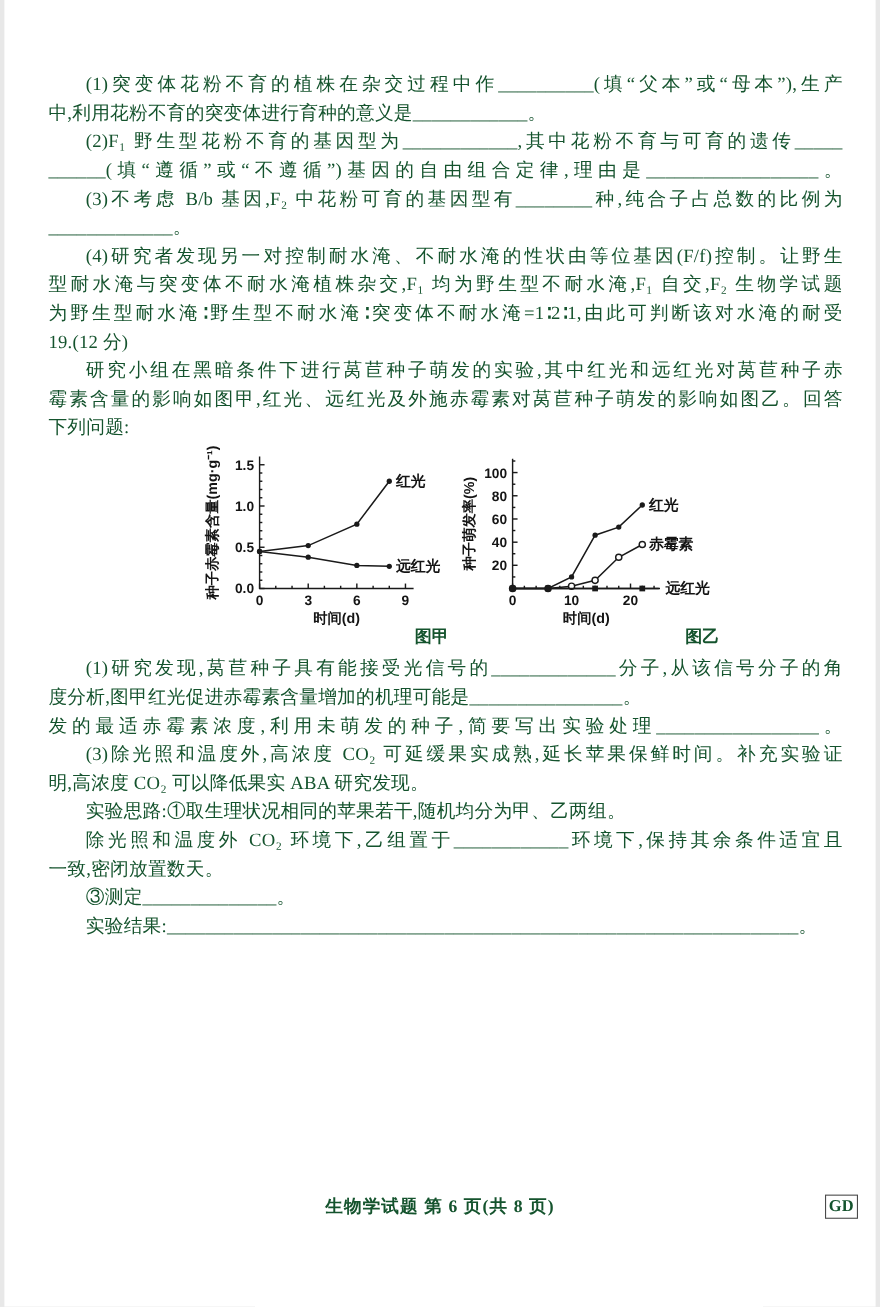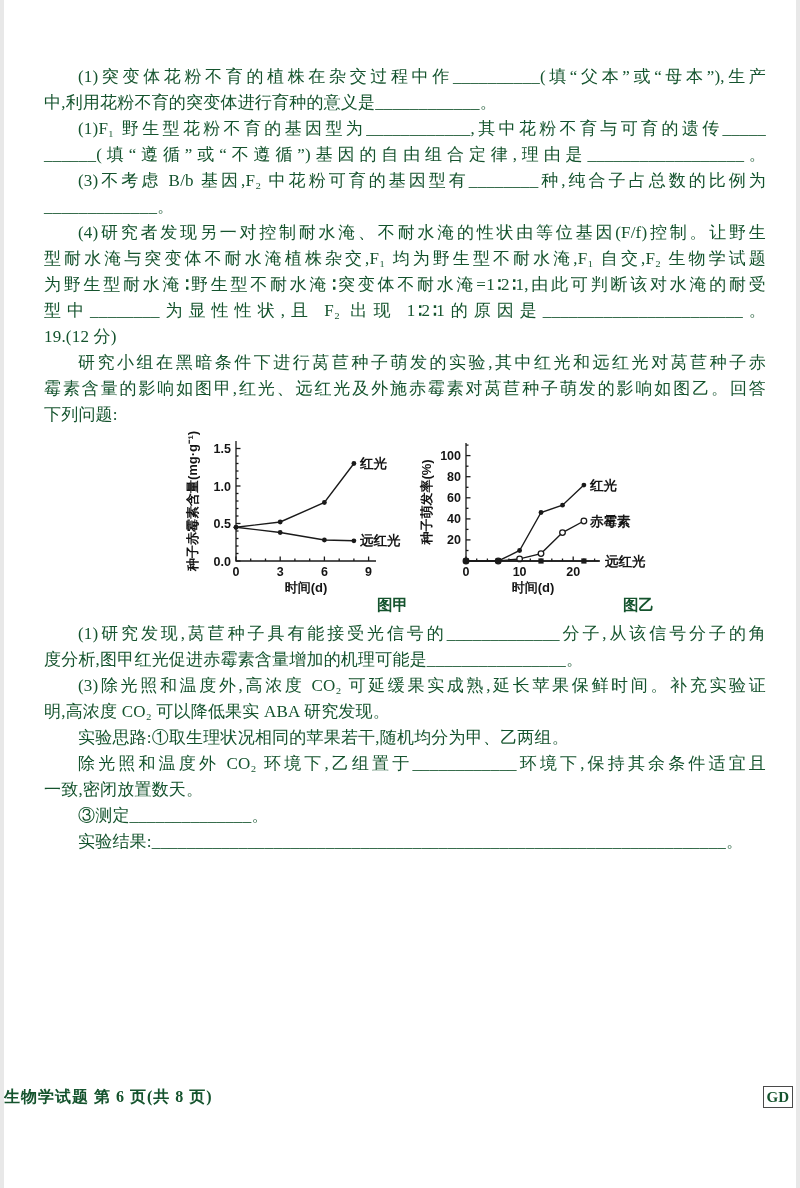--- a/index.html
+++ b/index.html
@@ -22,44 +22,43 @@
   .fig .mk{fill:#1a1a1a;}
   .fig .mo{fill:#ffffff;stroke:#1a1a1a;stroke-width:1.3;}
   .fig text{fill:#141414;font-family:"Liberation Sans", sans-serif;font-weight:600;}
   .fig .tk{font-size:12.5px;}
   .fig .al{font-size:13px;}
   .fig .sl{font-size:13.5px;}
   .fig-title{font-size:15.5px;font-weight:600;text-align:right;margin-top:0;}
   .fig-jia .fig-title{padding-left:26px;}
   .fig-yi .fig-title{padding-right:16px;}
   .footer{
-    position:absolute;left:0;right:0;bottom:80px;
+    position:absolute;left:0;right:0;bottom:80px;text-align:center;
     font-size:16px;font-weight:600;letter-spacing:1px;
   }
   .badge{
-    position:absolute;right:3px;bottom:80px;border:1.5px solid #4a4a4a;
+    position:absolute;right:16px;bottom:80px;border:1.5px solid #4a4a4a;
     padding:0 3px;font-size:15px;font-weight:700;line-height:20px;
   }
 </style>
 </head>
 <body>
 
 <div class="page">
   <div class="content">
 
     <div class="line in fl">(1)突变体花粉不育的植株在杂交过程中作__________(填“父本”或“母本”),生产</div>
     <div class="line">中,利用花粉不育的突变体进行育种的意义是____________。</div>
-    <div class="line in fl">(1)F₁ 野生型花粉不育的基因型为____________,其中花粉不育与可育的遗传_____</div>
+    <div class="line in fl">(2)F₁ 野生型花粉不育的基因型为____________,其中花粉不育与可育的遗传_____</div>
     <div class="line fl">______(填“遵循”或“不遵循”)基因的自由组合定律,理由是__________________。</div>
     <div class="line in fl">(3)不考虑 B/b 基因,F₂ 中花粉可育的基因型有________种,纯合子占总数的比例为</div>
     <div class="line">_____________。</div>
     <div class="line in fl">(4)研究者发现另一对控制耐水淹、不耐水淹的性状由等位基因(F/f)控制。让野生</div>
     <div class="line fl">型耐水淹与突变体不耐水淹植株杂交,F₁ 均为野生型不耐水淹,F₁ 自交,F₂ 生物学试题</div>
     <div class="line fl">为野生型耐水淹∶野生型不耐水淹∶突变体不耐水淹=1∶2∶1,由此可判断该对水淹的耐受</div>
-    <div class="line fl">型中________为显性性状,且 F₂ 出现 1∶2∶1的原因是_______________________。</div>
 
     <div class="line">19.(12 分)</div>
     <div class="line in fl">研究小组在黑暗条件下进行莴苣种子萌发的实验,其中红光和远红光对莴苣种子赤</div>
     <div class="line fl">霉素含量的影响如图甲,红光、远红光及外施赤霉素对莴苣种子萌发的影响如图乙。回答</div>
     <div class="line">下列问题:</div>
 
     <div class="figs">
       <figure class="fig fig-jia">
         <svg width="228" height="164" viewBox="0 0 228 164">
             <path class="ax" d="M56 10 L56 130 L196 130"></path>
@@ -173,20 +172,21 @@
             <text class="sl" x="190.9" y="134.5">远红光</text>
             <text class="al" transform="rotate(-90 13 71)" x="13" y="75" text-anchor="middle">种子萌发率(%)</text>
             <text class="al" x="119.0" y="161" text-anchor="middle">时间(d)</text>
           </svg>
         <div class="fig-title">图乙</div>
       </figure>
     </div>
 
     <div class="line in fl">(1)研究发现,莴苣种子具有能接受光信号的_____________分子,从该信号分子的角</div>
     <div class="line">度分析,图甲红光促进赤霉素含量增加的机理可能是________________。</div>
+    <div class="line fl">发的最适赤霉素浓度,利用未萌发的种子,简要写出实验处理_________________。</div>
     <div class="line in fl">(3)除光照和温度外,高浓度 CO₂ 可延缓果实成熟,延长苹果保鲜时间。补充实验证</div>
     <div class="line">明,高浓度 CO₂ 可以降低果实 ABA 研究发现。</div>
     <div class="line in">实验思路:①取生理状况相同的苹果若干,随机均分为甲、乙两组。</div>
     <div class="line in fl">除光照和温度外 CO₂ 环境下,乙组置于____________环境下,保持其余条件适宜且</div>
     <div class="line">一致,密闭放置数天。</div>
     <div class="line in">③测定______________。</div>
     <div class="line in">实验结果:__________________________________________________________________。</div>
   </div>
 
   <div class="footer">

